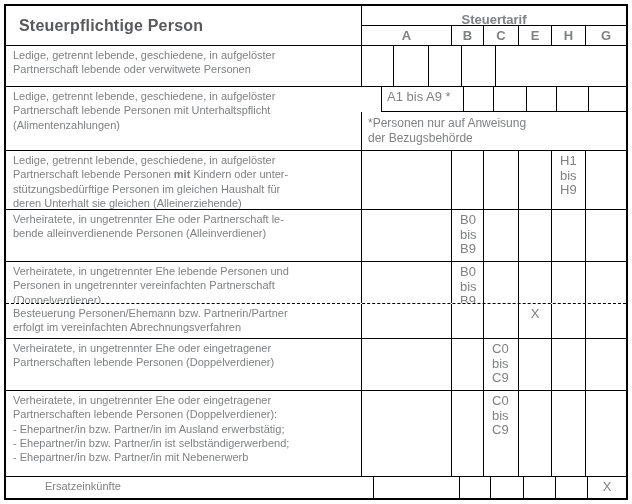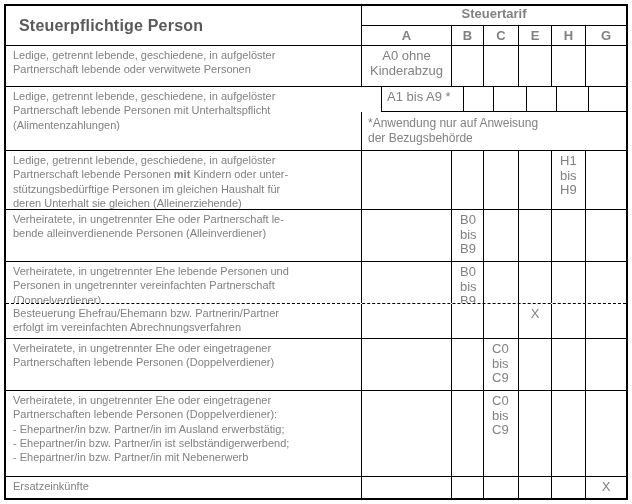--- a/index.html
+++ b/index.html
@@ -14,21 +14,21 @@
     width:632px; height:504px; position:relative; overflow:hidden;
     font-family:"Liberation Sans","DejaVu Sans",sans-serif;
     background:var(--bg);
   }
   .tbl{
     position:absolute; left:4px; top:4px; width:624px; height:496px;
     border:2px solid var(--border); background:#fff;
     display:flex; flex-direction:column;
   }
   .row{ display:flex; flex-direction:row; border-bottom:1.5px solid var(--border); }
-  .row.last{ border-bottom:none; }
+  .row.last{ border-bottom:none;padding-left:32px; }
   .row.dashed{ border-bottom:1.5px dashed var(--border); }
 
   
   .left{ width:355px; }
   .col-a{ width:90px; }
   .col-b{ width:32px; }
   .col-c{ width:35px; }
   .col-e{ width:33px; }
   .col-h{ width:34px; }
   .col-g{ width:41px; }
@@ -48,21 +48,21 @@
   .h-r8{ height:86px; }
   .h-r9{ height:21px; }
 
   .title-cell{
     display:flex; align-items:center; padding-left:13px;
     font-size:16px; font-weight:bold; color:var(--title-gray); letter-spacing:.2px;
   }
   .tariff-section{ display:flex; flex-direction:column; width:265px; }
   .tariff-title{
     height:20px; border-left:1.5px solid var(--border); border-bottom:1.5px solid var(--border);
-    text-align:center; font-size:13px; font-weight:bold; color:var(--body-gray); padding-top:0;
+    text-align:center; font-size:13px; font-weight:bold; color:var(--body-gray); padding-top:6px;
   }
   .letters{ display:flex; flex-direction:row; height:20px; }
   .letter{
     text-align:center; font-size:13px; font-weight:bold; color:var(--body-gray); padding-top:2px;
   }
 
   .body-text{
     padding:2px 4px 0 7px; font-size:11px; line-height:14.3px;
     color:var(--body-gray); white-space:pre-line;
   }
@@ -99,43 +99,41 @@
         <div class="cell col-e letter">E</div>
         <div class="cell col-h letter">H</div>
         <div class="cell col-g letter">G</div>
       </div>
     </div>
   </div>
 
   <div class="row h-r1">
     <div class="cell left body-text">Ledige, getrennt lebende, geschiedene, in aufgelöster
 Partnerschaft lebende oder verwitwete Personen</div>
-    <div class="cell col-a val center">A0 ohne
-Kinderabzug</div>
     <div class="cell col-b val"></div>
     <div class="cell col-c val"></div>
     <div class="cell col-e val"></div>
     <div class="cell col-h val"></div>
     <div class="cell col-g val"></div>
   </div>
 
   <div class="row h-r2">
     <div class="cell left body-text">Ledige, getrennt lebende, geschiedene, in aufgelöster
 Partnerschaft lebende Personen mit Unterhaltspflicht
 (Alimentenzahlungen)</div>
     <div class="r2-right">
       <div class="r2-sub">
         <div class="cell col-a val pad-sm">A1 bis A9 *</div>
         <div class="cell col-b val"></div>
         <div class="cell col-c val"></div>
         <div class="cell col-e val"></div>
         <div class="cell col-h val"></div>
         <div class="cell col-g val"></div>
       </div>
-      <div class="note-cell">*Anwendung nur auf Anweisung
+      <div class="note-cell">*Personen nur auf Anweisung
 der Bezugsbehörde</div>
     </div>
   </div>
 
   <div class="row h-r3">
     <div class="cell left body-text"><span>Ledige, getrennt lebende, geschiedene, in aufgelöster
 Partnerschaft lebende Personen </span><b>mit</b><span> Kindern oder unter-
 stützungsbedürftige Personen im gleichen Haushalt für
 deren Unterhalt sie gleichen (Alleinerziehende)</span></div>
     <div class="cell col-a val"></div>
@@ -169,21 +167,21 @@
     <div class="cell col-b val">B0
 bis
 B9</div>
     <div class="cell col-c val"></div>
     <div class="cell col-e val"></div>
     <div class="cell col-h val"></div>
     <div class="cell col-g val"></div>
   </div>
 
   <div class="row h-r6">
-    <div class="cell left body-text">Besteuerung Ehefrau/Ehemann bzw. Partnerin/Partner
+    <div class="cell left body-text">Besteuerung Personen/Ehemann bzw. Partnerin/Partner
 erfolgt im vereinfachten Abrechnungsverfahren</div>
     <div class="cell col-a val"></div>
     <div class="cell col-b val"></div>
     <div class="cell col-c val"></div>
     <div class="cell col-e val center">X</div>
     <div class="cell col-h val"></div>
     <div class="cell col-g val"></div>
   </div>
 
   <div class="row h-r7">

